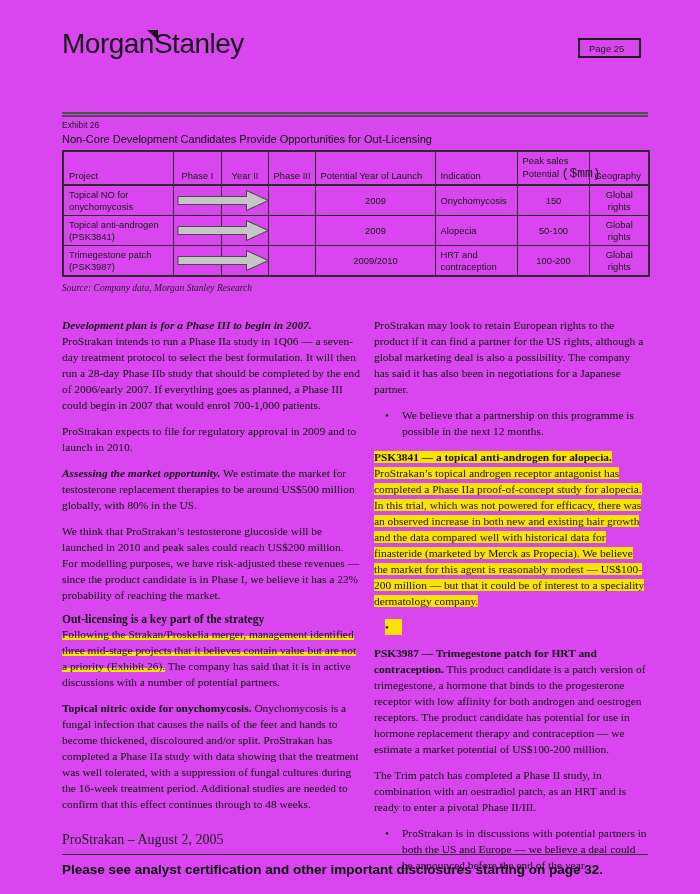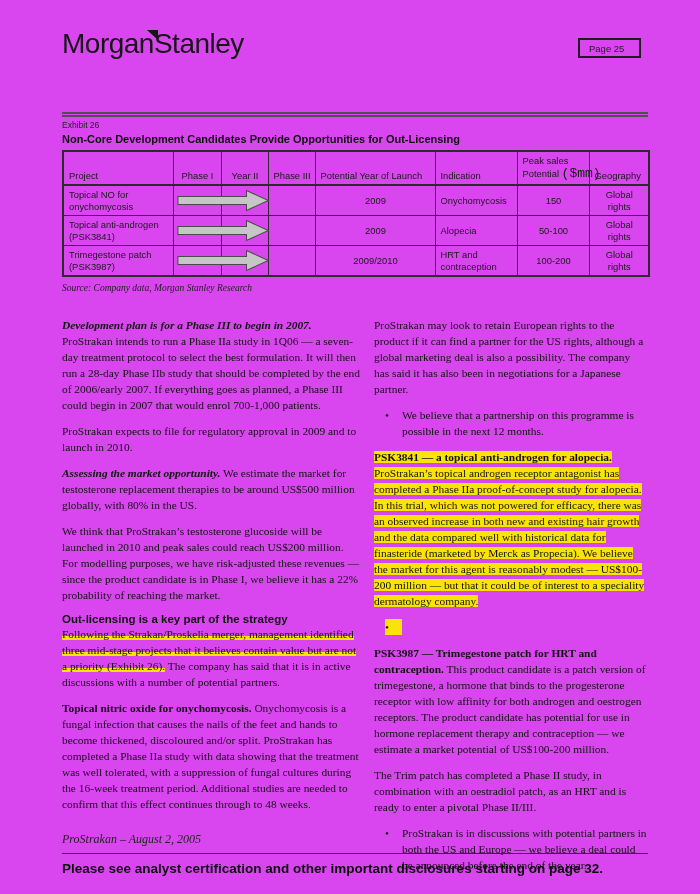--- a/index.html
+++ b/index.html
@@ -19,21 +19,21 @@
   .pagebox { position:absolute; top:38px; left:578px; width:63px; height:20px;
              border:2px solid #1d1d1d; font-family:"Liberation Sans", sans-serif;
              font-size:9.5px; padding:3px 0 0 9px; color:#222; }
 
   
   .dblrule { margin-top:50px; height:5px; border-top:2px solid #4f4f4f;
              border-bottom:2px solid #4f4f4f; }
   .exlabel { font-family:"Liberation Sans", sans-serif; font-size:8.5px;
              margin-top:3px; color:#222; }
   .extitle { font-family:"Liberation Sans", sans-serif; font-size:11px;
-             font-weight:bold; margin-top:3px; color:#0d0d0d; }
+             font-weight:normal; margin-top:3px; color:#0d0d0d; }
   table.ex { border-collapse:collapse; table-layout:fixed; width:586px;
              margin-top:5px; font-family:"Liberation Sans", sans-serif;
              font-size:9.4px; color:#1a1a1a; border:2px solid #2b2b2b; }
   table.ex th, table.ex td { border:1px solid #2b2b2b; padding:3px 4px 3px 5px; }
   table.ex th { font-weight:normal; vertical-align:bottom; text-align:left;
                 white-space:nowrap; height:33px; }
   table.ex th.c, table.ex td.c { text-align:center; }
   table.ex thead th { border-bottom:2px solid #2b2b2b; }
   table.ex td { height:29px; vertical-align:middle; line-height:11.5px; }
   .peakunit { font-size:13px;font-family:Liberation Mono, monospace; }
@@ -43,31 +43,31 @@
   .arrowsvg { position:absolute; left:0; top:0; width:100%; height:100%; display:block; }
   .source { font-size:9.5px; font-style:italic; margin-top:6px; color:#222; }
 
   
   .cols { display:flex; gap:14px; margin-top:24px; align-items:flex-start; }
   .colL { flex:0 0 298px; }
   .colR { flex:1; }
   .cols p { margin:0 0 10px 0; font-size:11.4px; line-height:16px; }
   .lead-bi { font-weight:bold; font-style:italic; }
   .lead-b { font-weight:bold; }
-  .sanshead { font-family:Liberation Sans, sans-serif; font-size:11.5px;
+  .sanshead { font-family:Liberation Serif, serif; font-size:11.5px;
               font-weight:bold; margin:2px 0 1px 0; }
   .hl { background:#fbe405; }
   .hlu { background:linear-gradient(transparent 68%, #fbe405 68%, #fbe405 98%, transparent 98%); }
   .bullet { display:flex; margin:0 0 10px 0; font-size:11.4px; line-height:16px; }
   .bullet .dot { flex:0 0 17px; margin-left:11px; }
   .bullet .btxt { flex:1; }
 
   
   .footer { position:absolute; left:62px; right:52px; top:832px; }
-  .docref { font-size:12px; font-style:italic; color:#222; }
+  .docref { font-size:14px; color:#222; }
   .footrule { border-top:1.5px solid #2e2e2e; margin-top:6px; }
   .disclosure { font-family:"Liberation Sans", sans-serif; font-size:13.5px;
                 font-weight:bold; margin-top:7px; color:#0d0d0d; }
 </style>
 </head>
 <body>
 
 <div class="page">
   <div class="content">
 

